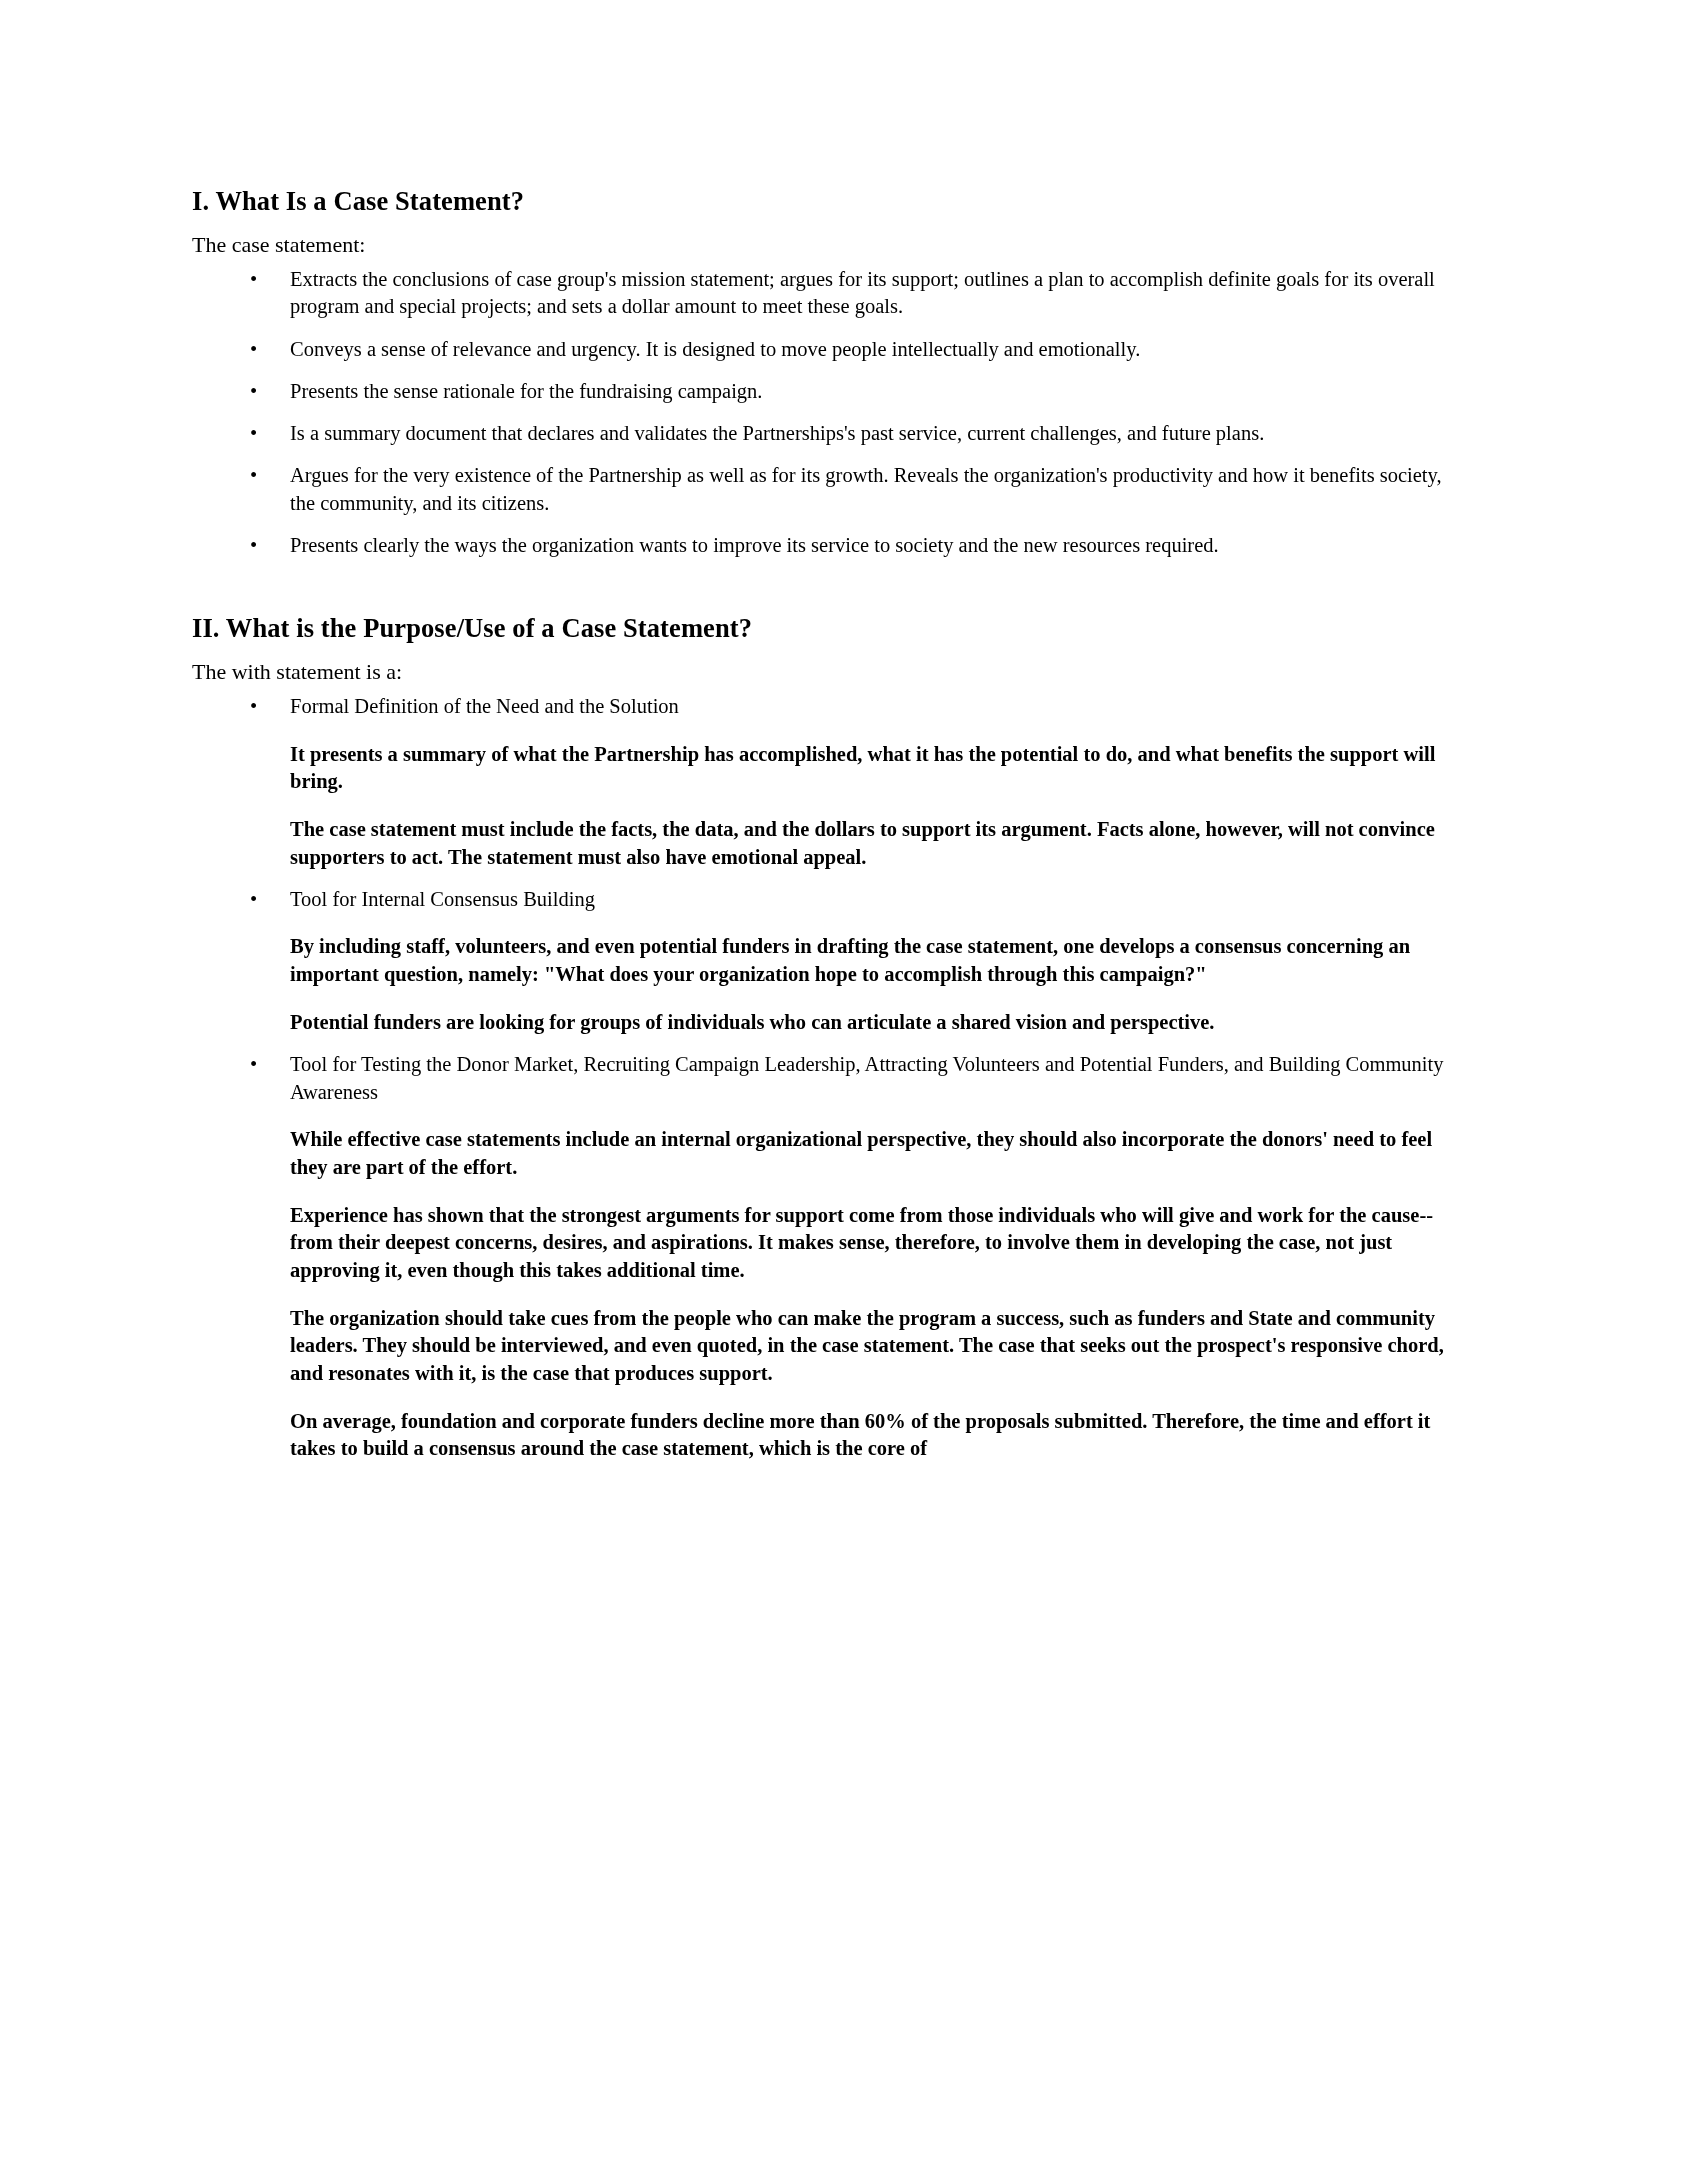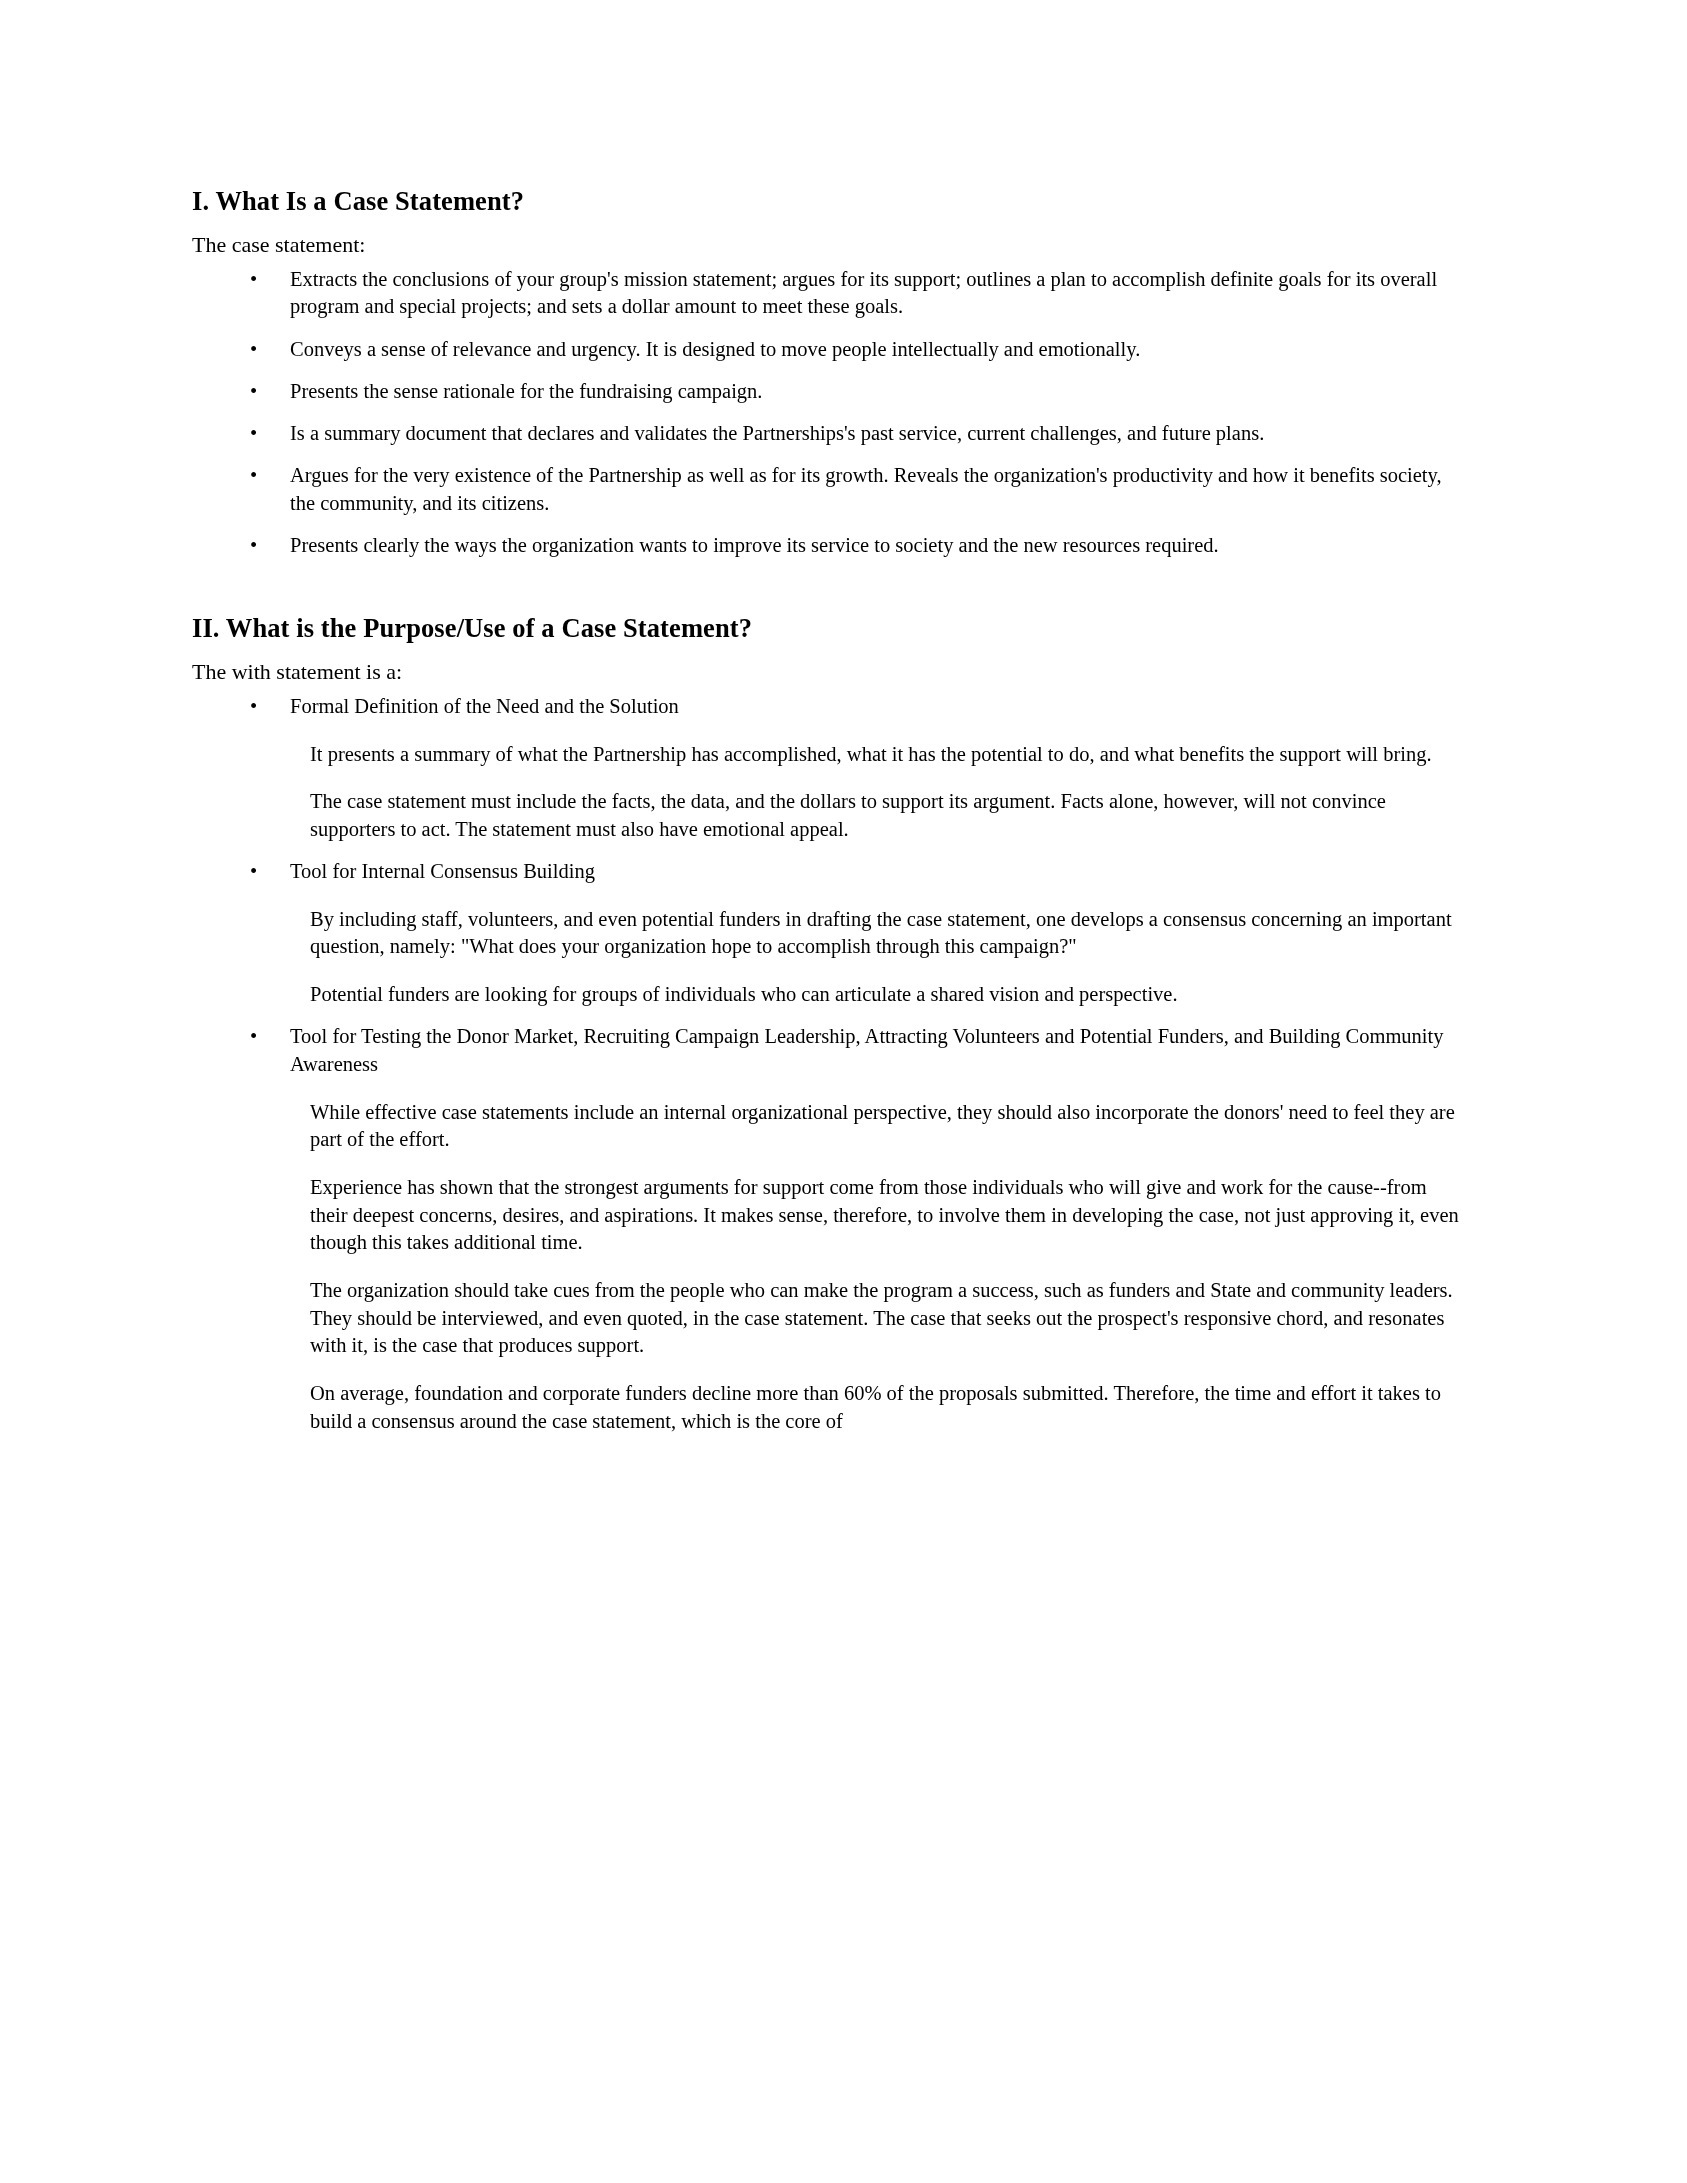--- a/index.html
+++ b/index.html
@@ -62,36 +62,35 @@
   }
   .bullet-text {
     display: block;
   }
   .bullet-title {
     font-weight: normal;
   }
   .sub-para {
     display: block;
     margin-top: 20px;
-    font-weight: normal;
-    margin-left: 20px;
+    font-weight: bold;
   }
 </style>
 </head>
 <body>
 
 <div class="page">
   <div class="content">
 
     <h1 class="section-heading">I. What Is a Case Statement?</h1>
     <p class="lead">The case statement:</p>
     <ul class="bullets">
       <li>
         <span class="bullet-dot">•</span>
-        <span class="bullet-text">Extracts the conclusions of your group's mission statement; argues for its support; outlines a plan to accomplish definite goals for its overall program and special projects; and sets a dollar amount to meet these goals.</span>
+        <span class="bullet-text">Extracts the conclusions of case group's mission statement; argues for its support; outlines a plan to accomplish definite goals for its overall program and special projects; and sets a dollar amount to meet these goals.</span>
       </li>
       <li>
         <span class="bullet-dot">•</span>
         <span class="bullet-text">Conveys a sense of relevance and urgency. It is designed to move people intellectually and emotionally.</span>
       </li>
       <li>
         <span class="bullet-dot">•</span>
         <span class="bullet-text">Presents the sense rationale for the fundraising campaign.</span>
       </li>
       <li>

